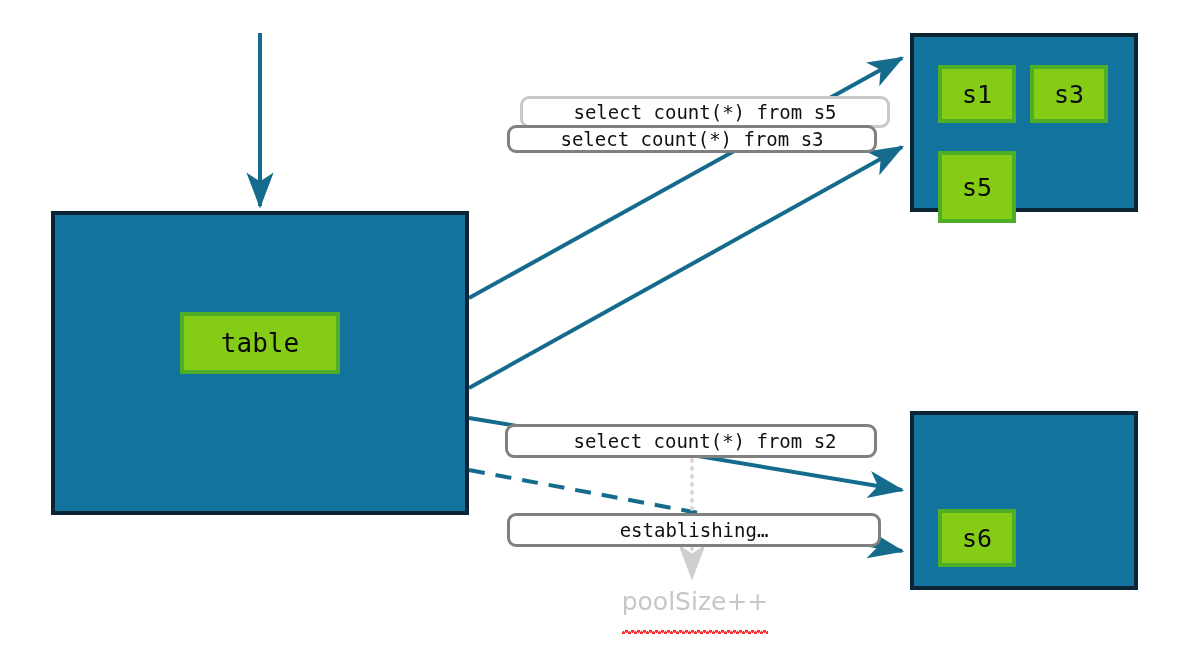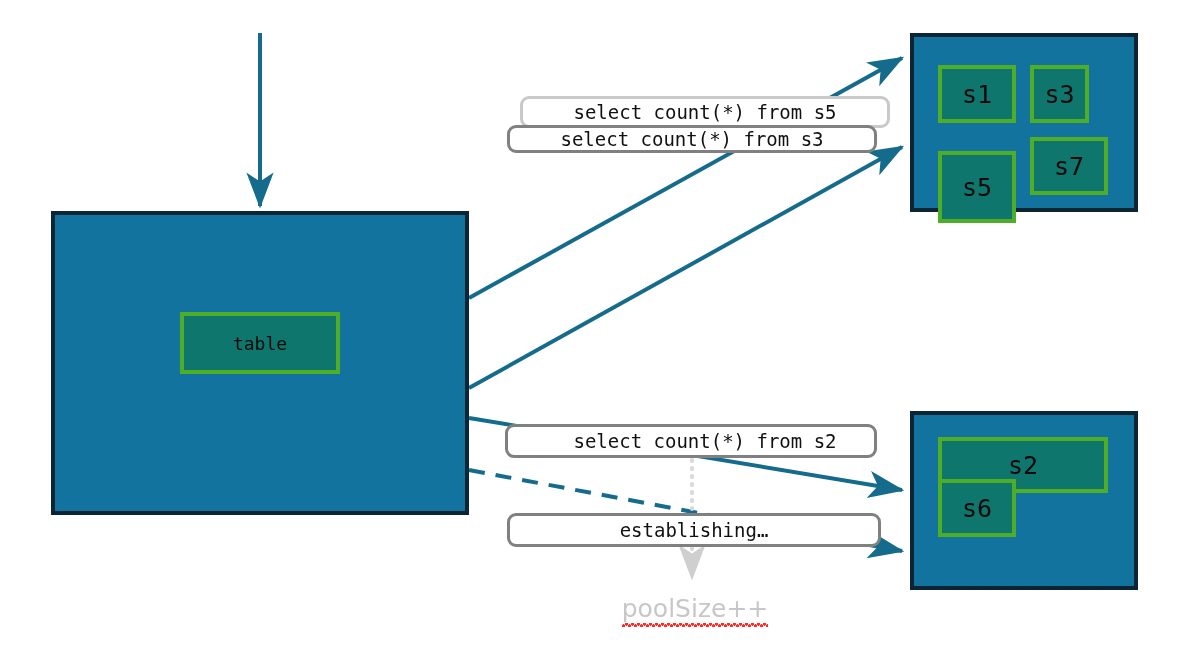--- a/index.html
+++ b/index.html
@@ -20,36 +20,36 @@
     box-sizing:border-box;
     z-index:2;
   }
   #pool-table{left:51px;top:211px;width:418px;height:304px;}
   #pool-a{left:910px;top:33px;width:228px;height:179px;}
   #pool-b{left:910px;top:411px;width:228px;height:179px;}
 
   
   .node{
     position:absolute;
-    background:#0f766e;
+    background:#84cc16;
     border:4px solid #4fae27;
     box-sizing:border-box;
     display:flex;align-items:center;justify-content:center;
     color:#0a0a0a;
     font-family:"DejaVu Sans Mono","Liberation Mono",monospace;
     z-index:3;
   }
-  #node-table{left:180px;top:312px;width:160px;height:62px;font-size:18px;}
+  #node-table{left:180px;top:312px;width:160px;height:62px;font-size:26px;}
   .sess{font-size:25px;}
   #node-s1{left:938px;top:65px;width:78px;height:58px;}
-  #node-s3{left:1030px;top:65px;width:59px;height:58px;}
+  #node-s3{left:1030px;top:65px;width:78px;height:58px;}
   #node-s5{left:938px;top:151px;width:78px;height:72px;}
   #node-s7{left:1030px;top:137px;width:78px;height:58px;}
   #node-s2{left:938px;top:437px;width:170px;height:56px;}
-  #node-s6{left:938px;top:479px;width:78px;height:58px;}
+  #node-s6{left:938px;top:509px;width:78px;height:58px;}
   #node-s4{left:1030px;top:509px;width:78px;height:58px;}
 
   
   .elabel{
     position:absolute;
     background:#ffffff;
     border:3px solid #808080;
     border-radius:9px;
     box-sizing:border-box;
     display:flex;align-items:center;justify-content:center;
@@ -73,21 +73,21 @@
   #poolsize{
     position:absolute;left:600px;top:592px;width:190px;height:34px;
     display:flex;align-items:center;justify-content:center;
     font-family:"DejaVu Sans","Liberation Sans",sans-serif;
     font-size:25px;color:#c7c7c7;
     z-index:5;
     white-space:nowrap;
   }
   #poolsize .sp{
     position:relative;
-    padding-bottom:2px;
+    padding-bottom:16px;
   }
   #poolsize .sp::after{
     content:"";
     position:absolute;left:0;right:0;bottom:-2px;height:4px;
     background-image:
       radial-gradient(circle at 1.5px 3px, #ff2a2a 1.6px, rgba(0,0,0,0) 1.9px),
       radial-gradient(circle at 4.5px 1px, #ff2a2a 1.6px, rgba(0,0,0,0) 1.9px);
     background-size:6px 4px;
     background-repeat:repeat-x;
   }
@@ -120,24 +120,22 @@
     <line x1="692" y1="452" x2="692" y2="578" stroke="#d8d8d8" stroke-width="4" stroke-dasharray="1 7" stroke-linecap="round" marker-end="url(#ah-gray)"></line>
   </svg>
 
   <div class="pool" id="pool-table"></div>
   <div class="node" id="node-table">table</div>
 
   <div class="pool" id="pool-a"></div>
   <div class="node sess" id="node-s1">s1</div>
   <div class="node sess" id="node-s3">s3</div>
   <div class="node sess" id="node-s5">s5</div>
-  <div class="node sess" id="node-s7">s7</div>
 
   <div class="pool" id="pool-b"></div>
-  <div class="node sess" id="node-s2">s2</div>
   <div class="node sess" id="node-s6">s6</div>
 
 
   <div class="elabel faded" id="lbl-s5">select count(*) from s5</div>
 
   <div class="elabel" id="lbl-s3">select count(*) from s3</div>
 
 
   <div class="elabel" id="lbl-s2">select count(*) from s2</div>
 

